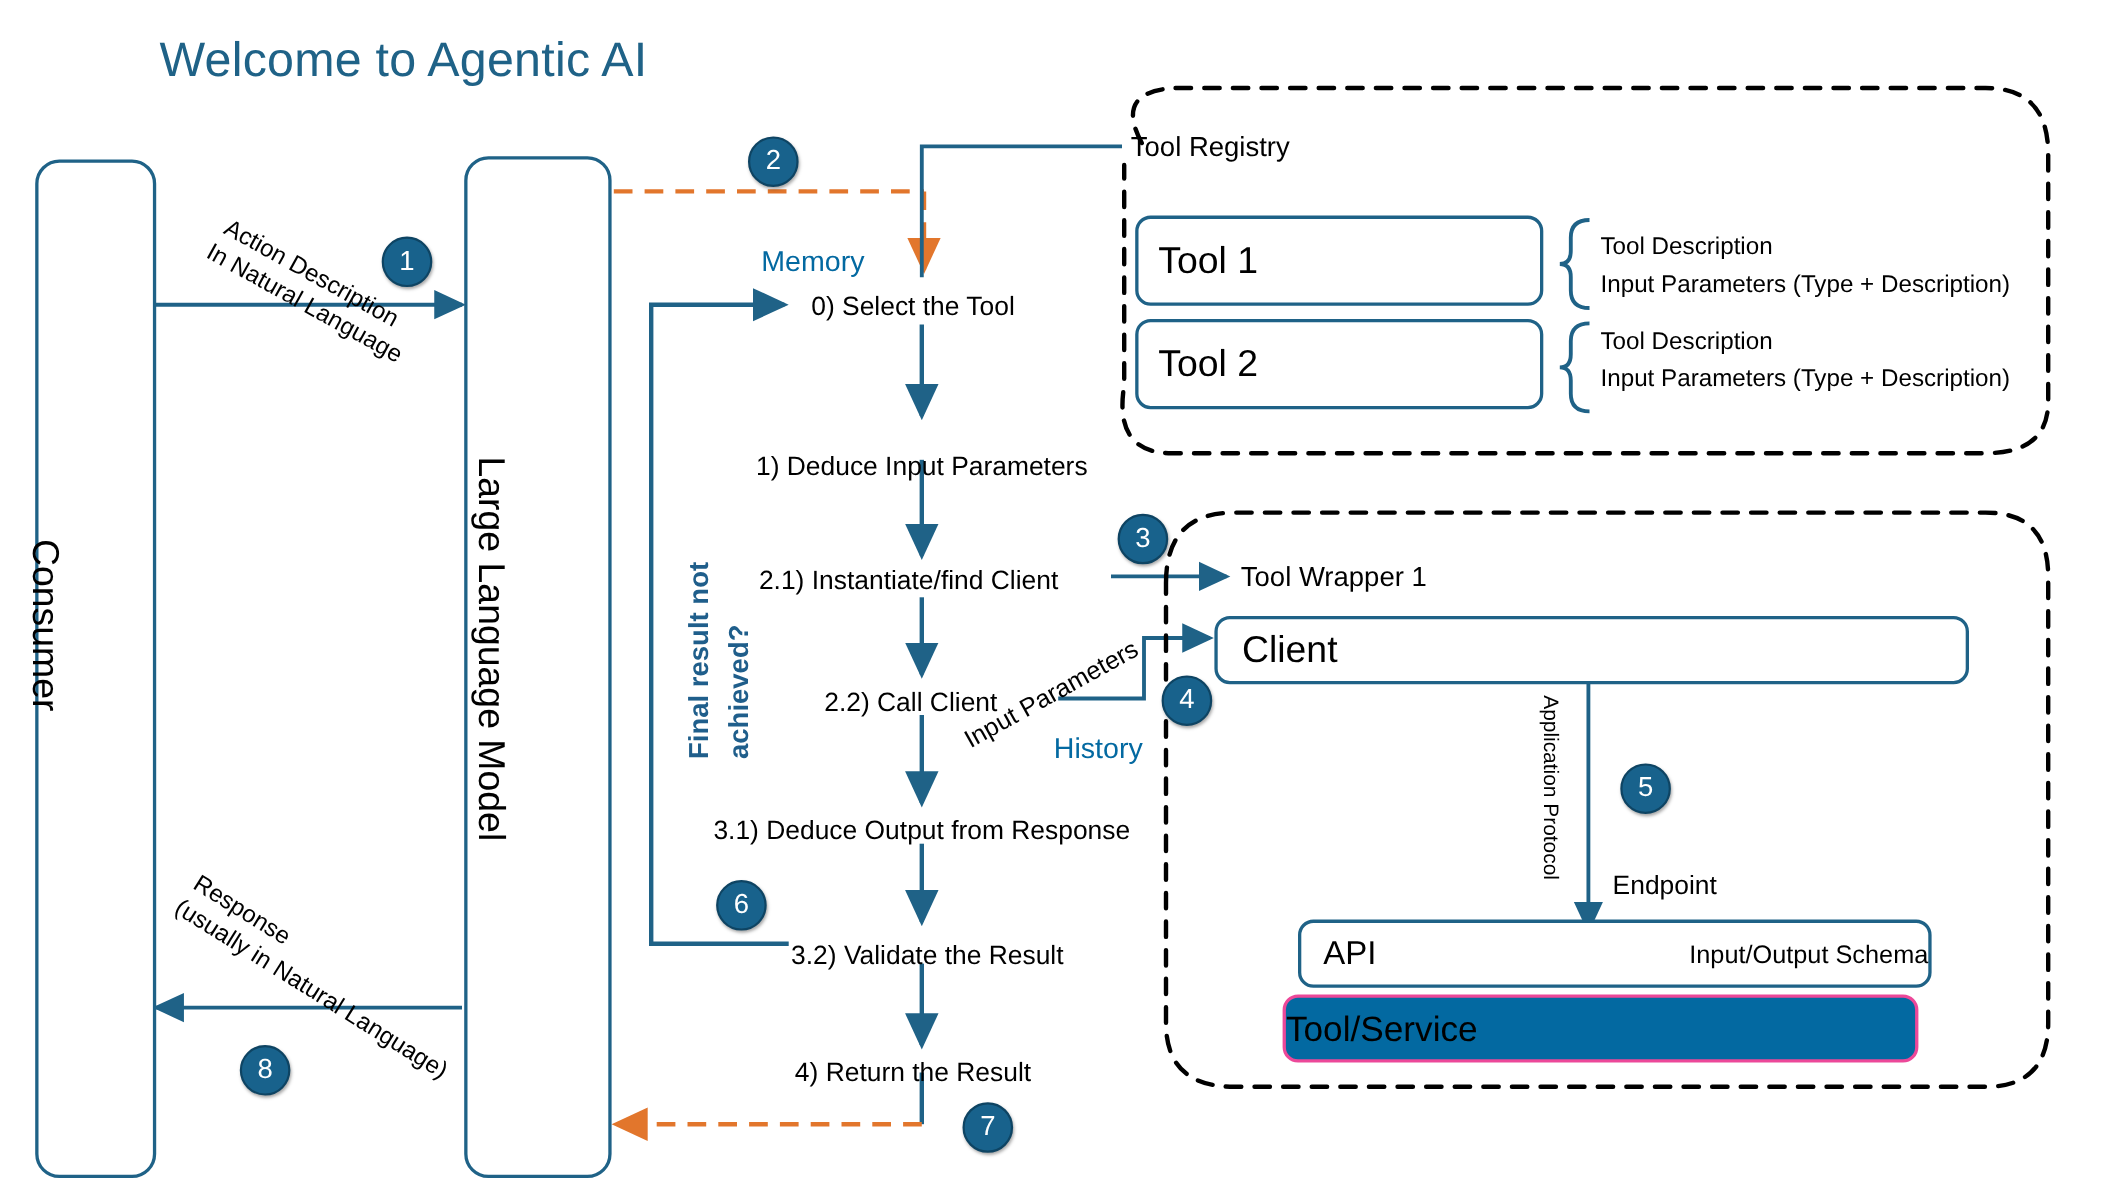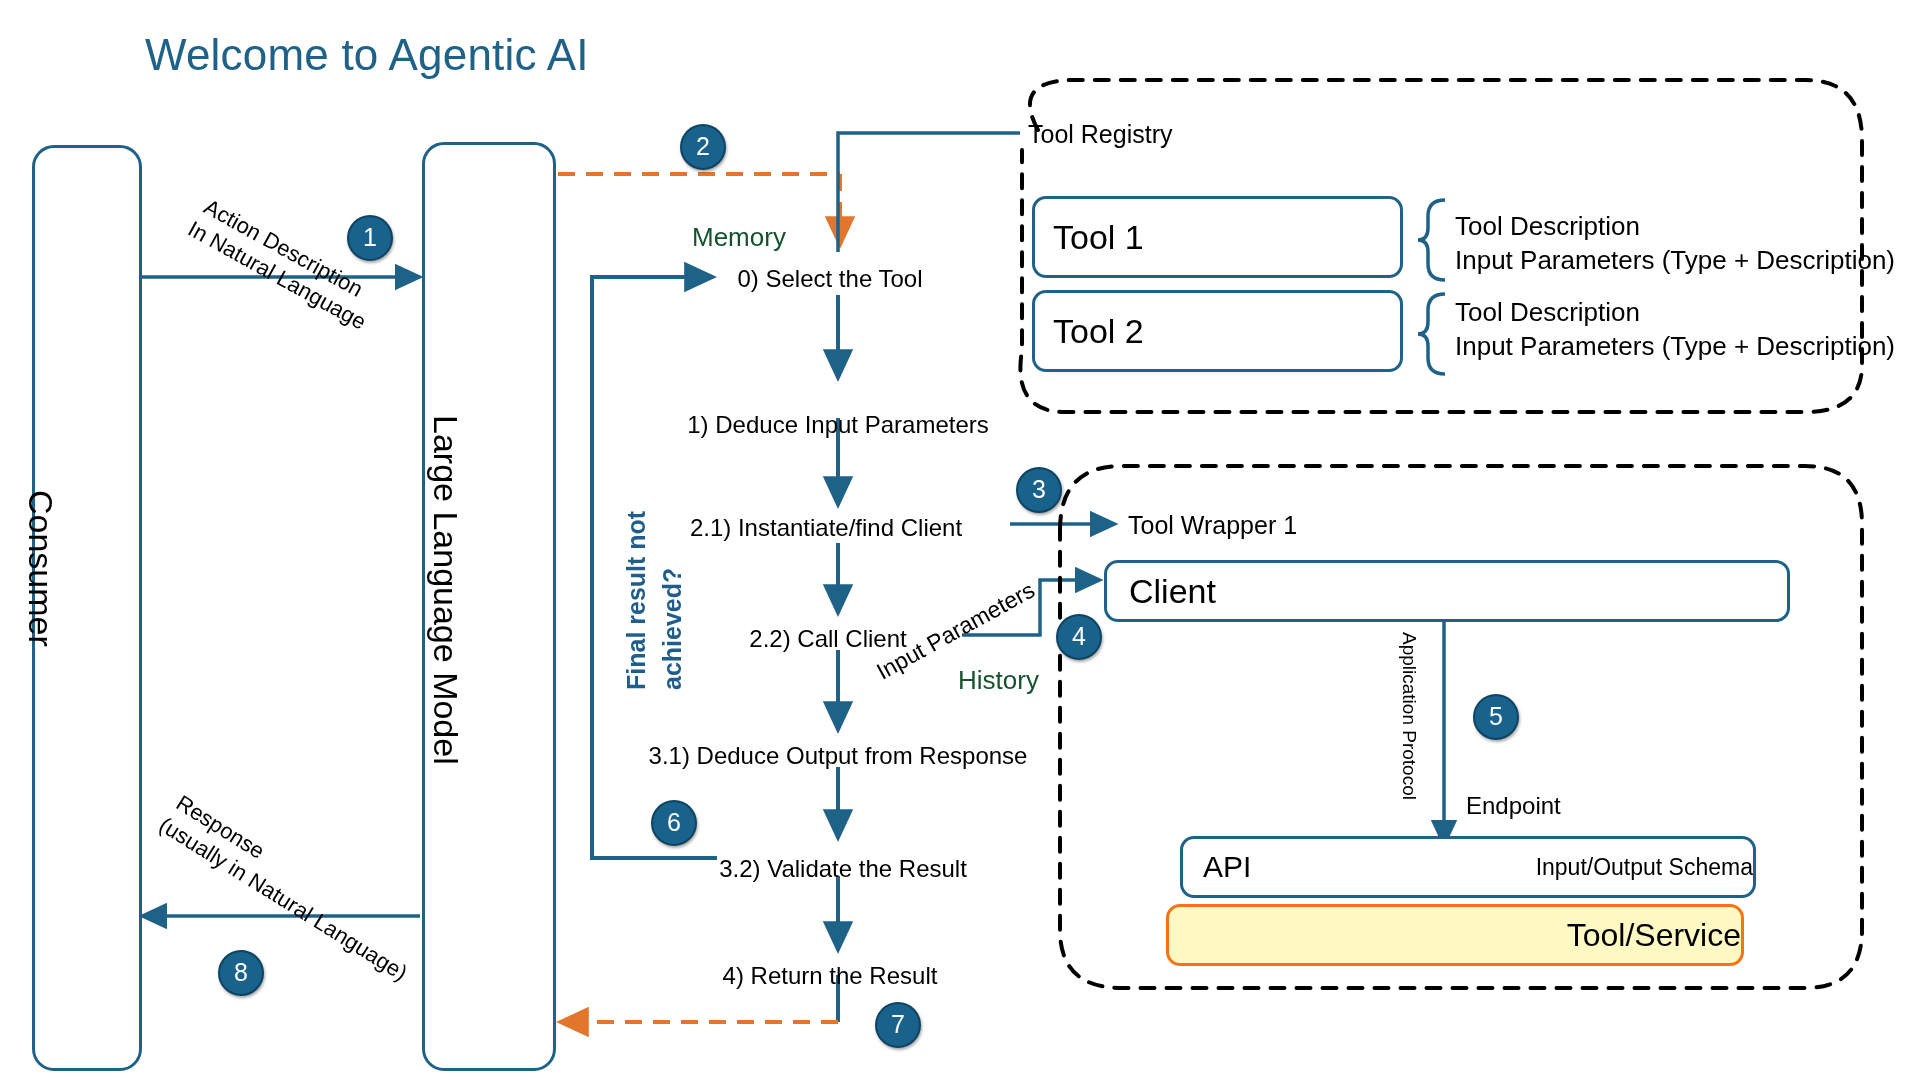--- a/index.html
+++ b/index.html
@@ -21,21 +21,21 @@
   }
   .lane-label{
     position:absolute;white-space:nowrap;color:#000;font-size:34px;
   }
 
   .step{
     position:absolute;white-space:nowrap;color:#000;font-size:24px;
     transform:translateX(-50%);
   }
   .accent-label{
-    position:absolute;white-space:nowrap;color:#14532d;font-size:26px;
+    position:absolute;white-space:nowrap;color:#0369a1;font-size:26px;
   }
   .plain-label{
     position:absolute;white-space:nowrap;color:#000;font-size:22px;
   }
   .rot-label{
     position:absolute;white-space:nowrap;color:#000;font-size:22px;
     transform-origin:left top;
   }
   .loop-label{
     position:absolute;white-space:nowrap;color:#1F5E8B;font-size:25px;font-weight:bold;
@@ -56,33 +56,33 @@
   .tool-box span{padding-left:18px;font-size:34px;color:#000;white-space:nowrap;}
 
   .api-box{
     position:absolute;border:3px solid #1F6287;border-radius:14px;background:#fff;
     display:flex;align-items:center;justify-content:space-between;margin-left:20px;
   }
   .api-box .l{padding-left:20px;font-size:30px;color:#000;white-space:nowrap;}
   .api-box .r{font-size:23px;color:#000;white-space:nowrap;}
 
   .svc-box{
-    position:absolute;border:3px solid #f97316;border-radius:14px;background:#fef9c3;
-    display:flex;align-items:center;justify-content:flex-end;
+    position:absolute;border:3px solid #ec4899;border-radius:14px;background:#0369a1;
+    display:flex;align-items:center;justify-content:flex-start;
   }
   .svc-box span{font-size:32px;color:#000;white-space:nowrap;}
 
   .client-box{
     position:absolute;border:3px solid #1F6287;border-radius:14px;background:#fff;
     display:flex;align-items:center;
   }
   .client-box span{padding-left:22px;font-size:34px;color:#000;white-space:nowrap;}
 
   .desc-line{
-    position:absolute;white-space:nowrap;color:#000;font-size:26px;
+    position:absolute;white-space:nowrap;color:#000;font-size:22px;
   }
 </style>
 </head>
 <body>
 
 <div id="canvas">
 
   <svg class="svg-layer" viewBox="0 0 1920 1080">
     <defs>
       <marker id="ah-teal" markerWidth="9" markerHeight="9" refX="7.2" refY="4.5" orient="auto">

